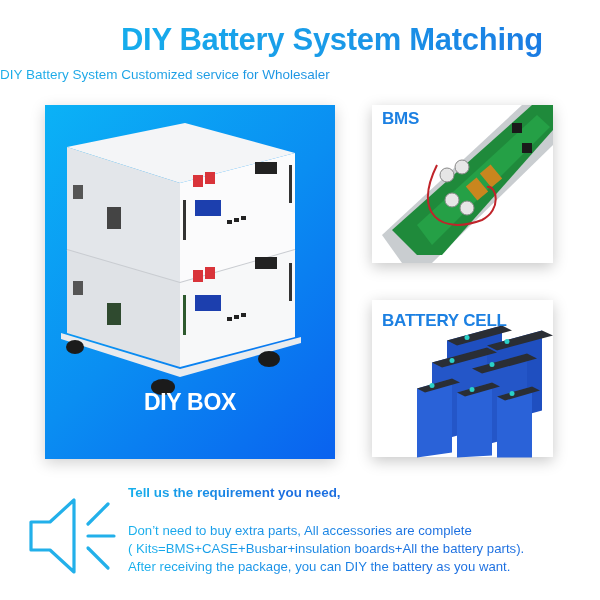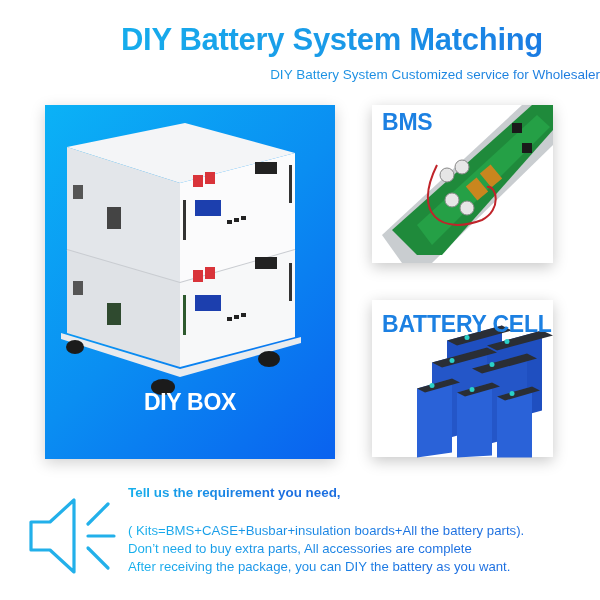--- a/index.html
+++ b/index.html
@@ -6,21 +6,21 @@
   html, body { width: 600px; height: 600px; background: #ffffff; overflow: hidden; }
   body { position: relative; font-family: "Liberation Sans", "DejaVu Sans", sans-serif; }
 
   .title {
     position: absolute; left: 0; top: 22px; width: 600px; text-align: center;
     font-size: 31px; font-weight: 700; letter-spacing: -0.3px;
     background: linear-gradient(90deg, #14b4ee 0%, #1a9ae8 50%, #1a6ee0 100%);
     -webkit-background-clip: text; background-clip: text; color: transparent; margin-left: 32px;
   }
   .subtitle {
-    position: absolute; left: 0; top: 67px; width: 600px; text-align: right;
+    position: absolute; left: 0; top: 67px; width: 600px; text-align: left;
     font-size: 13.5px; font-weight: 400;
     background: linear-gradient(90deg, #1aaee8 0%, #1a78de 100%);
     -webkit-background-clip: text; background-clip: text; color: transparent;
   }
 
   
   .diy-panel {
     position: absolute; left: 45px; top: 105px; width: 290px; height: 354px;
     background: linear-gradient(135deg, #0bb2f6 0%, #0a8ef2 50%, #0a62ef 100%);
     box-shadow: 0 4px 14px rgba(0,0,0,0.18);
@@ -36,21 +36,21 @@
     position: absolute; background: #fff;
     box-shadow: 0 4px 14px rgba(0,0,0,0.22);
   }
   .card-bms { left: 372px; top: 105px; width: 181px; height: 158px; }
   .card-cell { left: 372px; top: 300px; width: 181px; height: 157px; }
   .pointer {
     position: absolute; left: 352px; top: 164px; width: 22px; height: 42px;
   }
   .card-label {
     position: absolute; left: 10px; top: 4px; color: #1c80e2;
-    font-size: 23px; font-weight: 700; letter-spacing: -0.2px;
+    font-size: 17px; font-weight: 700; letter-spacing: -0.2px;
   }
   .card-img { position: absolute; left: 0; top: 0; width: 181px; height: 158px; }
 
   
   .speaker { position: absolute; left: 26px; top: 490px; width: 92px; height: 90px; }
   .bold-lines {
     position: absolute; left: 128px; top: 478px;
     font-size: 13.4px; font-weight: 700; line-height: 14px;
     background: linear-gradient(90deg, #16b0ec 0%, #1a6ee0 70%);
     -webkit-background-clip: text; background-clip: text; color: transparent; margin-top: 8px;
@@ -178,16 +178,16 @@
     <line x1="62" y1="46" x2="88" y2="46"></line>
     <line x1="62" y1="58" x2="82" y2="78"></line>
   </g>
 </svg>
 
 <div class="bold-lines">
   <span class="line">Tell us the requirement you need,</span>
 </div>
 
 <div class="normal-lines">
+  <span class="line">Don’t need to buy extra parts, All accessories are complete</span>
   <span class="line">( Kits=BMS+CASE+Busbar+insulation boards+All the battery parts).</span>
-  <span class="line">Don’t need to buy extra parts, All accessories are complete</span>
   <span class="line">After receiving the package, you can DIY the battery as you want.</span>
 </div>
 
 </body></html>

